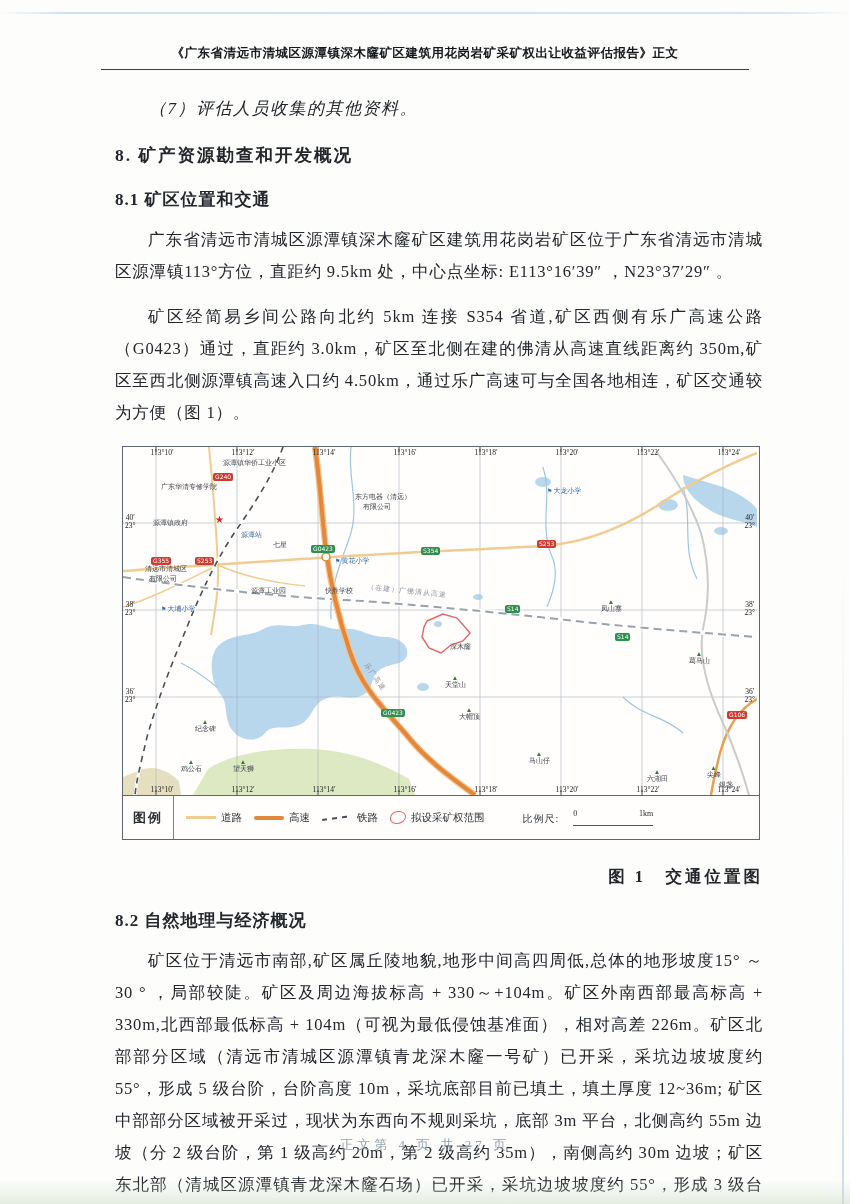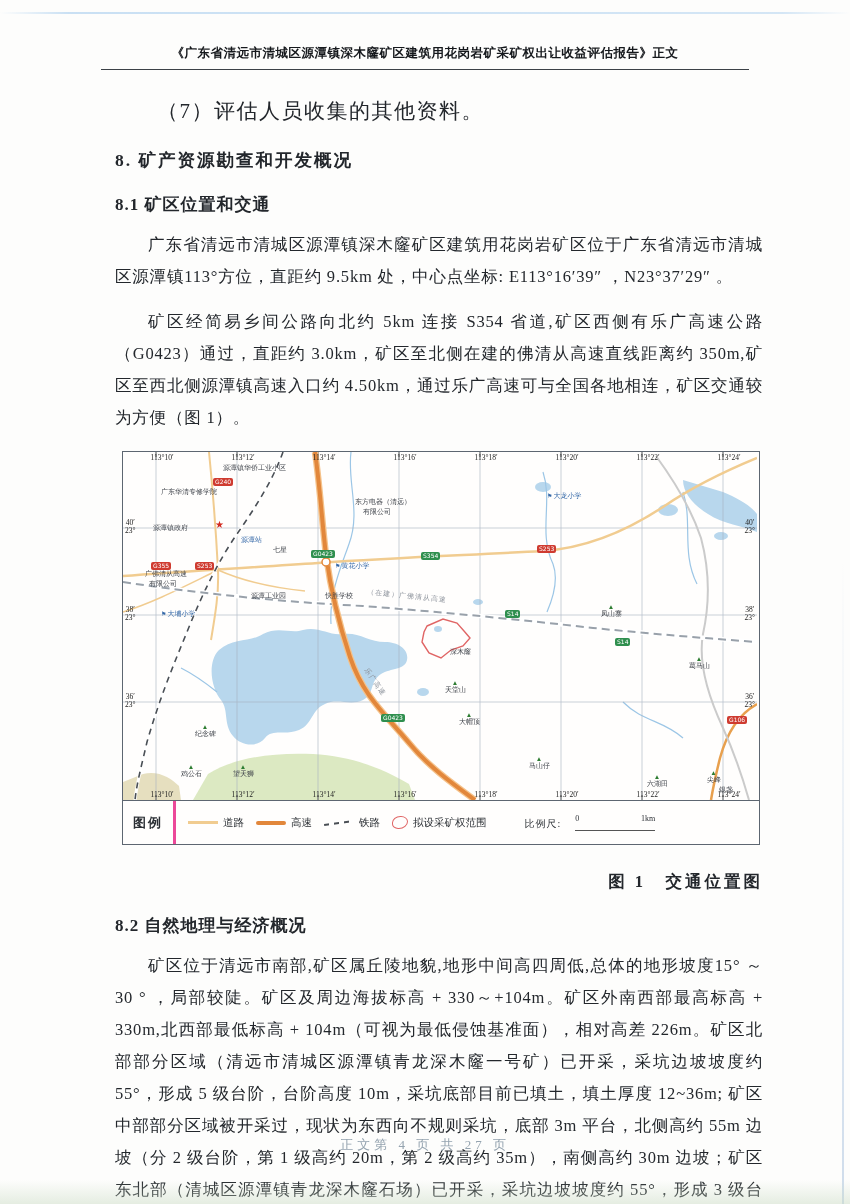--- a/index.html
+++ b/index.html
@@ -12,21 +12,21 @@
     background:linear-gradient(90deg,rgba(150,195,235,0),rgba(150,195,235,.5) 8%,rgba(150,195,235,.4) 92%,rgba(150,195,235,0));}
   .edge-right{position:absolute;top:560px;right:6px;width:2px;height:644px;
     background:linear-gradient(180deg,rgba(150,180,215,0),rgba(150,180,215,.45));}
   .bottom-tint{position:absolute;left:0;bottom:0;width:100%;height:24px;
     background:linear-gradient(180deg,rgba(209,224,203,0),rgba(205,221,199,.5));}
 
   .header{padding-top:45px;text-align:center;font-size:12.5px;font-weight:bold;letter-spacing:.5px;color:#15181c;}
   .header-rule{margin:7px auto 0;width:648px;border-bottom:1.6px solid #3c4147;}
 
   .content{width:648px;margin-left:115px;}
-  .item7{margin-top:27px;font-size:21px;letter-spacing:1.5px;text-indent:2em;}
+  .item7{margin-top:27px;font-size:17px;letter-spacing:1.5px;text-indent:2em;font-style:italic;}
   .h8{margin-top:23px;font-size:17.5px;font-weight:bold;letter-spacing:2px;}
   .h81{margin-top:21px;font-size:17px;font-weight:bold;letter-spacing:1px;}
   .para{margin-top:13px;font-size:16.5px;line-height:32px;text-align:justify;text-indent:2em;letter-spacing:.8px;}
 
   
   .map-frame{position:relative;margin:17px 0 0 7px;width:636px;height:392px;border:1px solid #5d6671;background:#fffefd;}
   .map-canvas{position:absolute;left:0;top:0;width:634px;height:348px;overflow:hidden;}
   .map-canvas svg{position:absolute;left:0;top:0;}
   .lon{position:absolute;transform:translateX(-50%);font-size:7.5px;color:#222;white-space:nowrap;margin-left:6px;}
   .lat{position:absolute;font-size:7.5px;color:#222;line-height:8px;text-align:center;}
@@ -39,21 +39,21 @@
   .ml.star{color:#d22a20;font-size:10px;line-height:10px;}
   .ml.road-label{color:#8d939c;letter-spacing:1px;}
   .shield{position:absolute;font-family:"DejaVu Sans",sans-serif;font-size:6px;line-height:8px;color:#fff;
     padding:0 2px;border-radius:2px;white-space:nowrap;}
   .shield.red{background:#cf3b30;}
   .shield.green{background:#2f8f4e;}
 
   .map-legend{position:absolute;left:0;right:0;bottom:0;height:43px;border-top:1px solid #5d6671;
     display:flex;align-items:center;font-size:11px;color:#2b2f34;background:#fffefd;}
   .leg-title{font-weight:bold;font-size:13px;letter-spacing:2px;padding:0 10px;height:100%;
-    display:flex;align-items:center;border-right:3px solid #ec4899;}
+    display:flex;align-items:center;border-right:1px solid #ec4899;}
   .leg-item{display:flex;align-items:center;margin-left:12px;}
   .leg-item .lab{margin-left:5px;font-size:10.5px;}
   .sample-road{width:30px;height:3px;background:#f1cc90;}
   .sample-hwy{width:30px;height:4px;background:#e2873b;border-radius:2px;}
   .sample-rail{width:30px;height:2px;background:repeating-linear-gradient(90deg,#4a4f55 0 5px,#fff 5px 10px);transform:rotate(-8deg);}
   .sample-area{width:14px;height:11px;border:1.3px solid #e06565;border-radius:55% 45% 60% 40%;}
   .leg-scale{display:flex;align-items:flex-end;margin-left:38px;}
   .leg-scale .cap{font-size:10px;letter-spacing:1px;margin-right:14px;}
   .scalebar{position:relative;width:80px;height:16px;border-bottom:1px solid #555;}
   .scalebar .s0{position:absolute;left:0;top:0;font-size:8px;}
@@ -207,21 +207,21 @@
           </div>
           <div class="lat" style="top: 241px; right: 2px;">
             <div>36′</div>
             <div>23°</div>
           </div>
           <div class="ml place" style="left: 100px; top: 12px;"><span>源潭镇华侨工业小区</span></div>
           <div class="ml place" style="left: 38px; top: 36px;"><span>广东华清专修学院</span></div>
           <div class="ml place" style="left: 30px; top: 72px;"><span>源潭镇政府</span></div>
           <div class="ml star" style="left: 92px; top: 68px;"><span>★</span></div>
           <div class="ml station" style="left: 118px; top: 84px;"><span>源潭站</span></div>
-          <div class="ml place" style="left: 22px; top: 118px;"><span>广佛清从高速</span></div>
+          <div class="ml place" style="left: 22px; top: 118px;"><span>清远市清城区</span></div>
           <div class="ml place" style="left: 26px; top: 128px;"><span>有限公司</span></div>
           <div class="ml place" style="left: 128px; top: 140px;"><span>源潭工业园</span></div>
           <div class="ml place" style="left: 202px; top: 140px;"><span>快胜学校</span></div>
           <div class="ml school" style="left: 38px; top: 158px;"><span class="flag">⚑</span><span>大埔小学</span></div>
           <div class="ml school" style="left: 212px; top: 110px;"><span class="flag">⚑</span><span>黄花小学</span></div>
           <div class="ml school" style="left: 424px; top: 40px;"><span class="flag">⚑</span><span>大龙小学</span></div>
           <div class="ml place" style="left: 150px; top: 94px;"><span>七星</span></div>
           <div class="ml place" style="left: 232px; top: 46px;"><span>东方电器（清远）</span></div>
           <div class="ml place" style="left: 240px; top: 56px;"><span>有限公司</span></div>
           <div class="ml place" style="left: 298px; top: 196px; margin-left: 29px;"><span>深木窿</span></div>

